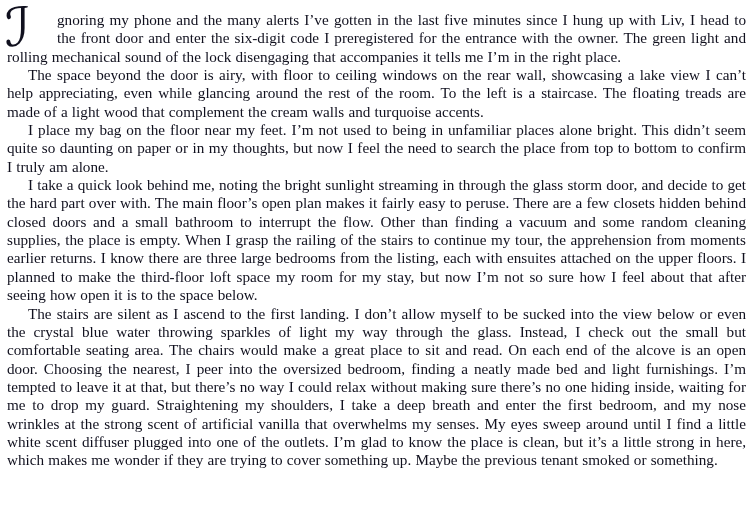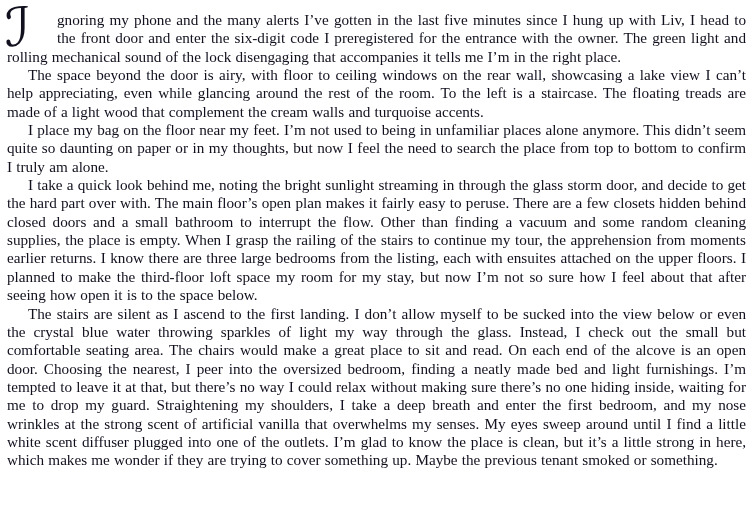--- a/index.html
+++ b/index.html
@@ -56,18 +56,18 @@
 </head>
 <body>
 
 <div class="page">
   <span class="drop-cap">ℐ</span>
 
   <p class="para first-para"><span class="cap-spacer"></span><span>gnoring my phone and the many alerts I’ve gotten in the last five minutes since I hung up with Liv, I head to the front door and enter the six-digit code I preregistered for the entrance with the owner. The green light and rolling mechanical sound of the lock disengaging that accompanies it tells me I’m in the right place.</span></p>
 
   <p class="para">The space beyond the door is airy, with floor to ceiling windows on the rear wall, showcasing a lake view I can’t help appreciating, even while glancing around the rest of the room. To the left is a staircase. The floating treads are made of a light wood that complement the cream walls and turquoise accents.</p>
 
-  <p class="para">I place my bag on the floor near my feet. I’m not used to being in unfamiliar places alone anymore. This didn’t seem quite so daunting on paper or in my thoughts, but now I feel the need to search the place from top to bottom to confirm I truly am alone.</p>
+  <p class="para">I place my bag on the floor near my feet. I’m not used to being in unfamiliar places alone bright. This didn’t seem quite so daunting on paper or in my thoughts, but now I feel the need to search the place from top to bottom to confirm I truly am alone.</p>
 
   <p class="para">I take a quick look behind me, noting the bright sunlight streaming in through the glass storm door, and decide to get the hard part over with. The main floor’s open plan makes it fairly easy to peruse. There are a few closets hidden behind closed doors and a small bathroom to interrupt the flow. Other than finding a vacuum and some random cleaning supplies, the place is empty. When I grasp the railing of the stairs to continue my tour, the apprehension from moments earlier returns. I know there are three large bedrooms from the listing, each with ensuites attached on the upper floors. I planned to make the third-floor loft space my room for my stay, but now I’m not so sure how I feel about that after seeing how open it is to the space below.</p>
 
   <p class="para">The stairs are silent as I ascend to the first landing. I don’t allow myself to be sucked into the view below or even the crystal blue water throwing sparkles of light my way through the glass. Instead, I check out the small but comfortable seating area. The chairs would make a great place to sit and read. On each end of the alcove is an open door. Choosing the nearest, I peer into the oversized bedroom, finding a neatly made bed and light furnishings. I’m tempted to leave it at that, but there’s no way I could relax without making sure there’s no one hiding inside, waiting for me to drop my guard. Straightening my shoulders, I take a deep breath and enter the first bedroom, and my nose wrinkles at the strong scent of artificial vanilla that overwhelms my senses. My eyes sweep around until I find a little white scent diffuser plugged into one of the outlets. I’m glad to know the place is clean, but it’s a little strong in here, which makes me wonder if they are trying to cover something up. Maybe the previous tenant smoked or something.</p>
 </div>
 
 </body></html>

